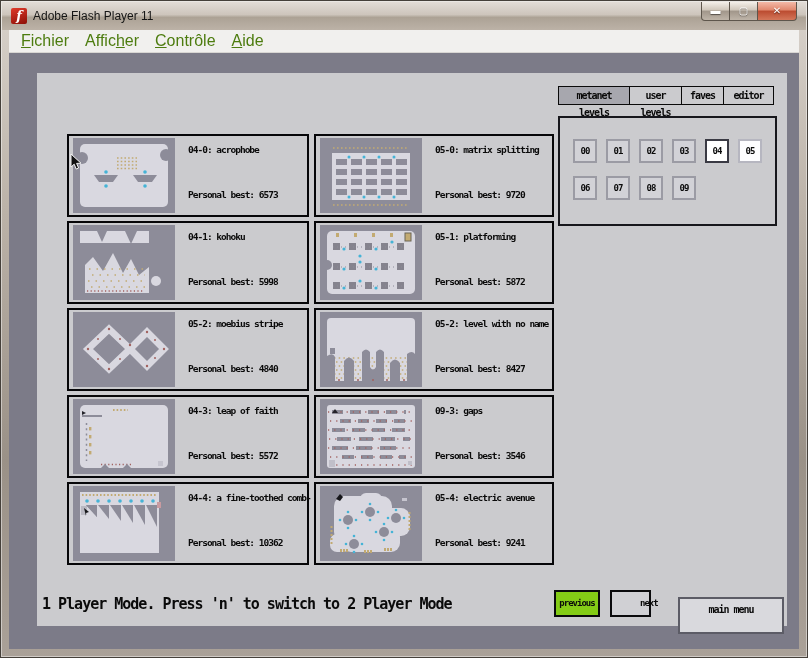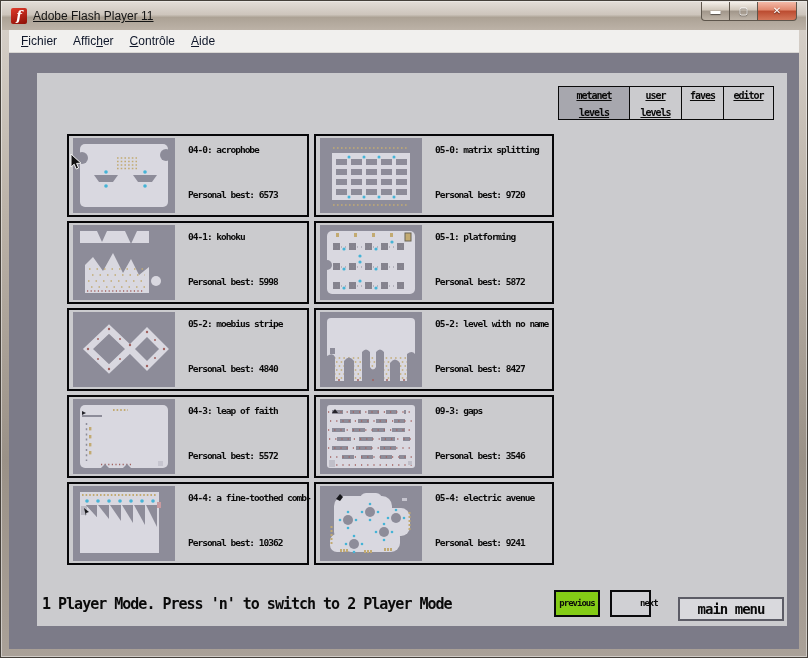--- a/index.html
+++ b/index.html
@@ -11,44 +11,44 @@
   
   .frame{position:absolute;inset:0;
          background:linear-gradient(180deg,#d9d3cc 0%,#bdb4aa 30%,#9a9187 70%,#aaa198 100%);
          border:1px solid #45403a;box-sizing:border-box;
          box-shadow:inset 0 0 0 1px rgba(255,255,255,.45);}
   .titlebar{position:absolute;top:1px;left:1px;right:1px;height:28px;
          background:linear-gradient(180deg,#e2dcd6 0%,#cdc5bc 45%,#aca295 55%,#bcb2a7 100%);}
   .app-icon{position:absolute;left:9px;top:6px;width:16px;height:16px;border-radius:2px;
          background:linear-gradient(160deg,#e03c2c,#8c0e06);
          color:#fff;font:italic bold 13px "DejaVu Serif",serif;text-align:center;line-height:15px;}
-  .win-title{position:absolute;left:31px;top:7px;font-size:12px;color:#151515;text-decoration:underline;}
+  .win-title{position:absolute;left:31px;top:7px;font-size:12px;color:#151515;}
   .win-controls{position:absolute;top:0;right:9px;display:flex;}
   .win-btn{height:19px;box-sizing:border-box;border:1px solid #5e564c;border-top:none;
          color:#fff;text-align:center;font-size:10px;line-height:17px;
          text-shadow:0 1px 1px rgba(0,0,0,.5);
          background:linear-gradient(180deg,#f4efe9 0%,#cfc6ba 45%,#a1968a 50%,#beb4a8 100%);}
   .win-btn.min{width:29px;border-radius:0 0 0 4px;}
   .win-btn.max{width:28px;border-left:none;}
   .win-btn.close{width:39px;border-left:none;border-radius:0 0 4px 0;
          background:linear-gradient(180deg,#f3b9a7 0%,#e0876d 45%,#bb4b30 50%,#d4775a 100%);}
   .menubar{position:absolute;top:29px;left:8px;right:8px;height:23px;background:#f1f0ee;
          border-bottom:1px solid #d8d6d3;display:flex;align-items:center;padding-left:4px;box-sizing:border-box;}
-  .menu-item{font-size:12px;color:#0f172a;padding:2px 8px;}
+  .menu-item{font-size:16px;color:#4d7c0f;padding:2px 8px;}
   .menu-item u{text-decoration:underline;}
 
   
   .stage{position:absolute;left:8px;right:8px;top:52px;bottom:8px;background:#7c7b88;}
   .panel{position:absolute;left:28px;top:20px;width:750px;height:553px;background:#cbcbce;}
 
   .page-title{position:absolute;left:7px;top:6px;font-size:25px;letter-spacing:-1px;}
 
   .tabs{position:absolute;left:521px;top:13px;display:flex;}
-  .tab{box-sizing:border-box;border:1px solid #0a0a0a;margin-left:-1px;height:34px;
-       text-align:center;font-size:10px;letter-spacing:-1px;line-height:17px;background:#cbcbce;text-decoration:underline;}
+  .tab{box-sizing:border-box;border:1px solid #0a0a0a;margin-left:-1px;height:19px;
+       text-align:center;font-size:10px;letter-spacing:-1px;line-height:17px;background:#cbcbce;}
   .tab:first-child{margin-left:0;}
   .tab.active{background:#a7a7ae;}
   .tab.t0{width:72px}.tab.t1{width:53px}.tab.t2{width:43px}.tab.t3{width:51px}
 
   .ep-box{position:absolute;left:521px;top:43px;width:219px;height:110px;box-sizing:border-box;
           border:2px solid #17171c;}
   .ep-row{position:absolute;left:13px;display:flex;gap:9px;}
   .ep-row.r1{top:21px}.ep-row.r2{top:58px}
   .ep-btn{width:24px;height:24px;box-sizing:border-box;border:2px solid #9b9ba4;background:#d2d2d7;
           text-align:center;font-size:9px;letter-spacing:-1px;line-height:20px;}
@@ -62,22 +62,22 @@
   .thumb svg{display:block;width:100%;height:100%;}
   .lv-title{position:absolute;left:119px;top:8px;font-size:9.5px;letter-spacing:-1px;white-space:nowrap;}
   .lv-best{position:absolute;left:119px;top:53px;font-size:9.5px;letter-spacing:-1px;white-space:nowrap;}
 
   .status{position:absolute;left:5px;top:522px;font-size:15px;letter-spacing:-1px;}
   .btn{position:absolute;box-sizing:border-box;text-align:center;}
   .btn.prev{left:517px;top:517px;width:46px;height:27px;border:2px solid #0a0a0c;background:#84cc16;
             font-size:9px;letter-spacing:-1px;line-height:23px;}
   .btn.next{left:573px;top:517px;width:41px;height:27px;border:2px solid #0a0a0c;background:#d0d0d4;
             font-size:9px;letter-spacing:-1px;line-height:23px;padding-left:28px;}
-  .btn.mainmenu{left:641px;top:524px;width:106px;height:24px;border:2px solid #5c5c66;background:#d9d9dd;
-            font-size:14px;letter-spacing:-1px;line-height:21px;}
+  .btn.mainmenu{left:641px;top:524px;width:106px;height:37px;border:2px solid #5c5c66;background:#d9d9dd;
+            font-size:10px;letter-spacing:-1px;line-height:21px;}
 
   .cursor{position:absolute;left:33px;top:80px;width:12px;height:18px;z-index:5;}
 </style>
 </head>
 <body>
 
 <div class="frame">
   <div class="titlebar">
     <div class="app-icon">f</div>
     <div class="win-title">Adobe Flash Player 11</div>
@@ -99,20 +99,36 @@
     <div class="panel">
 
 
       <div class="tabs">
         <div class="tab t0 px active">metanet levels</div>
         <div class="tab t1 px">user levels</div>
         <div class="tab t2 px">faves</div>
         <div class="tab t3 px">editor</div>
       </div>
 
+      <div class="ep-box">
+        <div class="ep-row r1">
+          <div class="ep-btn px">00</div>
+          <div class="ep-btn px">01</div>
+          <div class="ep-btn px">02</div>
+          <div class="ep-btn px">03</div>
+          <div class="ep-btn px selected">04</div>
+          <div class="ep-btn px highlighted">05</div>
+        </div>
+        <div class="ep-row r2">
+          <div class="ep-btn px">06</div>
+          <div class="ep-btn px">07</div>
+          <div class="ep-btn px">08</div>
+          <div class="ep-btn px">09</div>
+        </div>
+      </div>
 
       <div class="grid">
 
         <div class="card">
           <div class="thumb">
             <svg viewBox="0 0 102 75">
               <rect width="102" height="75" fill="#8d8c99"></rect>
               <rect x="7" y="6" width="88" height="63" rx="5" fill="#d9d8e0"></rect>
               <circle cx="9" cy="20" r="6" fill="#8d8c99"></circle>
                 <circle cx="93" cy="17" r="6" fill="#8d8c99"></circle>

